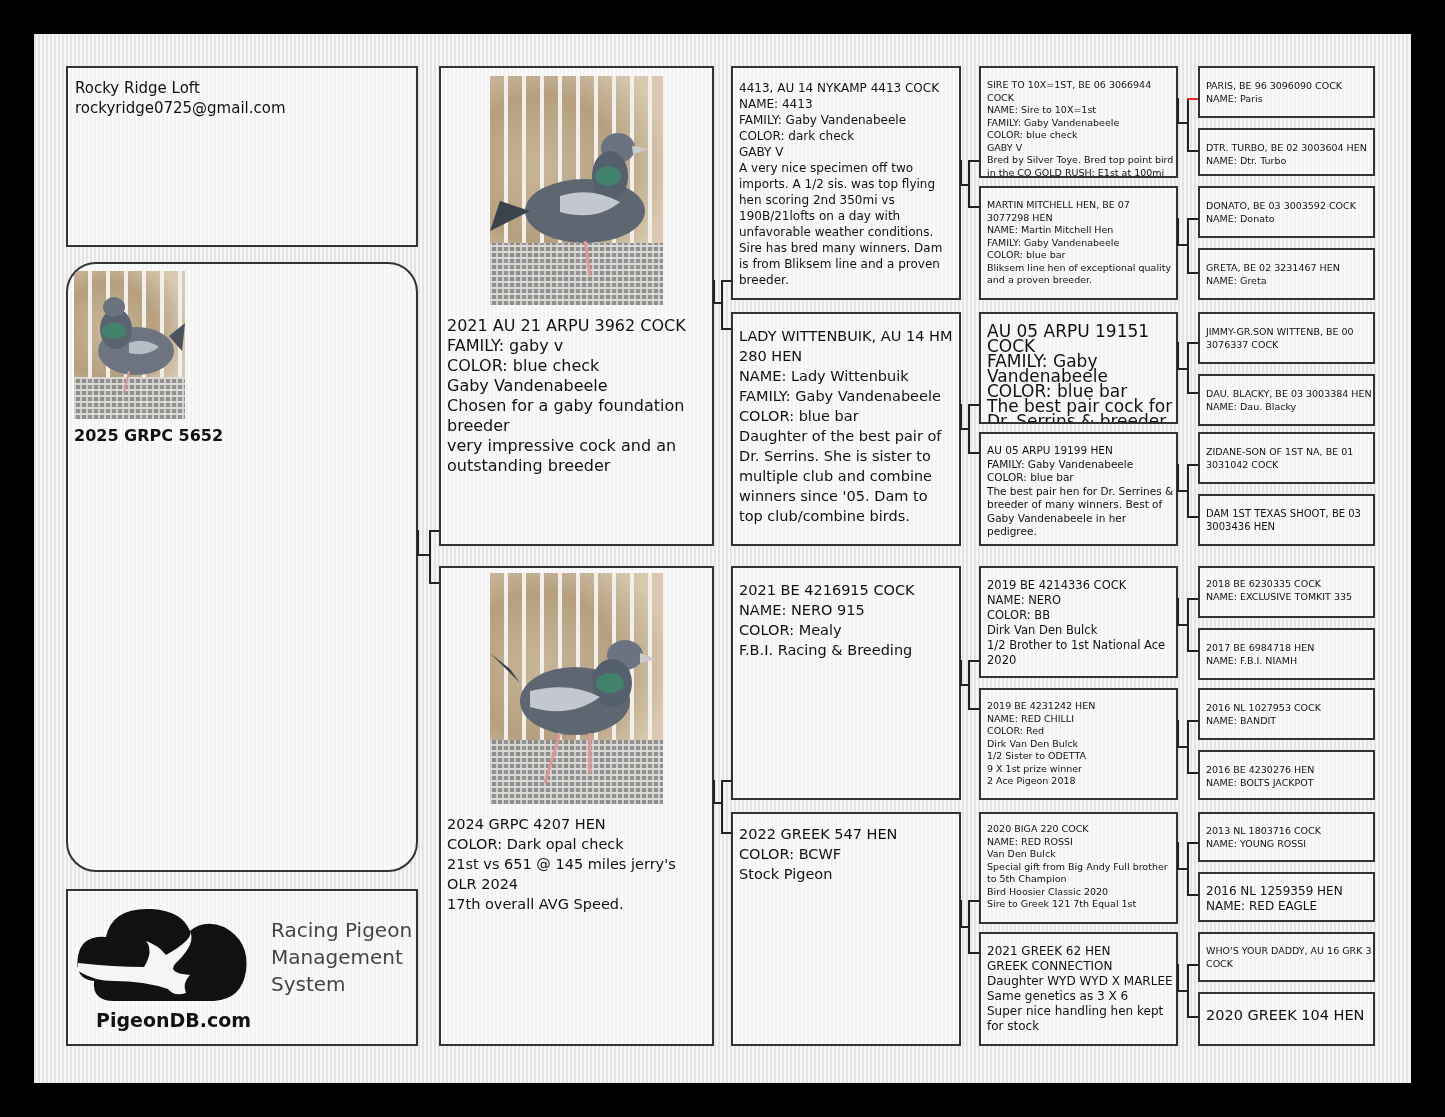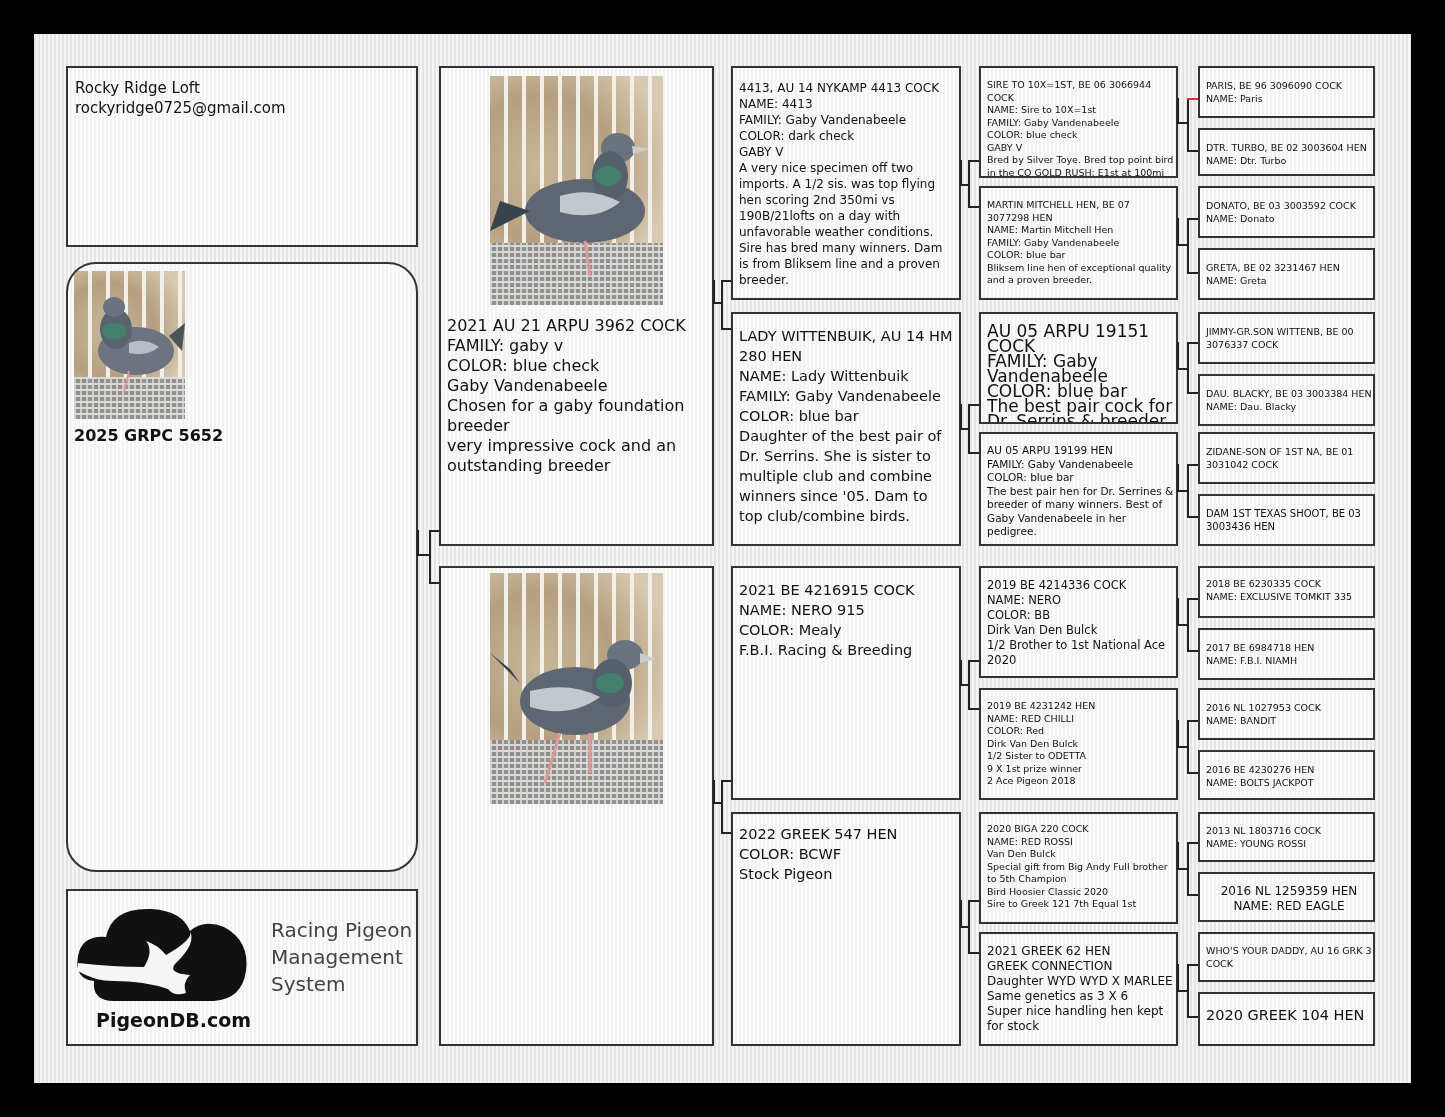--- a/index.html
+++ b/index.html
@@ -102,20 +102,24 @@
       <ellipse cx="135" cy="82" rx="18" ry="15" fill="#6b7380"></ellipse>
       <ellipse cx="122" cy="110" rx="20" ry="24" fill="#54606c"></ellipse>
       <ellipse cx="120" cy="110" rx="14" ry="10" fill="#3f8a6e" opacity=".8"></ellipse>
       <polygon points="150,80 166,86 150,90" fill="#ccc"></polygon>
       <path d="M40 118 q40 -10 70 6 q-30 22 -70 10z" fill="#c3c8cf"></path>
       <polygon points="20,96 0,80 30,110" fill="#3a424c"></polygon>
       <line x1="70" y1="160" x2="55" y2="210" stroke="#d99" stroke-width="3"></line>
       <line x1="100" y1="160" x2="100" y2="200" stroke="#d99" stroke-width="3"></line>
     </svg>
   </div>
+  <div class="txt" style="position:absolute;left:6px;top:246px;width:258px;font-size:14.5px;line-height:20px;">2024 GRPC 4207 HEN
+COLOR: Dark opal check
+21st vs 651 @ 145 miles jerry's OLR 2024
+17th overall AVG Speed.</div>
 </div>
 
 <div class="line v" style="left:713px;top:280px;height:22px;"></div>
 <div class="line h" style="left:713px;top:302px;width:8px;"></div>
 <div class="line v" style="left:721px;top:280px;height:48px;"></div>
 <div class="line h" style="left:721px;top:280px;width:10px;"></div>
 <div class="line h" style="left:721px;top:328px;width:10px;"></div>
 
 <div class="line v" style="left:713px;top:780px;height:22px;"></div>
 <div class="line h" style="left:713px;top:802px;width:8px;"></div>
@@ -325,21 +329,21 @@
 </div>
 <div class="box" style="left:1198px;top:750px;width:177px;height:50px;">
   <div class="txt" style="position:absolute;left:6px;top:12px;width:166px;font-size:9.5px;line-height:12.5px;">2016 BE 4230276 HEN
 NAME: BOLTS JACKPOT</div>
 </div>
 <div class="box" style="left:1198px;top:812px;width:177px;height:50px;">
   <div class="txt" style="position:absolute;left:6px;top:11px;width:166px;font-size:9.5px;line-height:12.5px;">2013 NL 1803716 COCK
 NAME: YOUNG ROSSI</div>
 </div>
 <div class="box" style="left:1198px;top:872px;width:177px;height:50px;">
-  <div class="txt" style="position:absolute;left:6px;top:10px;width:166px;font-size:12px;line-height:15px;text-align:center;">2016 NL 1259359 HEN
+  <div class="txt" style="position:absolute;left:6px;top:10px;width:166px;font-size:12px;line-height:15px;">2016 NL 1259359 HEN
 NAME: RED EAGLE</div>
 </div>
 <div class="box" style="left:1198px;top:932px;width:177px;height:50px;">
   <div class="txt" style="position:absolute;left:6px;top:11px;width:166px;font-size:9.5px;line-height:12.5px;">WHO'S YOUR DADDY,  AU 16 GRK 3 COCK</div>
 </div>
 <div class="box" style="left:1198px;top:992px;width:177px;height:54px;">
   <div class="txt" style="position:absolute;left:6px;top:12px;width:166px;font-size:14.5px;line-height:18px;">2020 GREEK 104 HEN</div>
 </div>
 
 </body></html>

